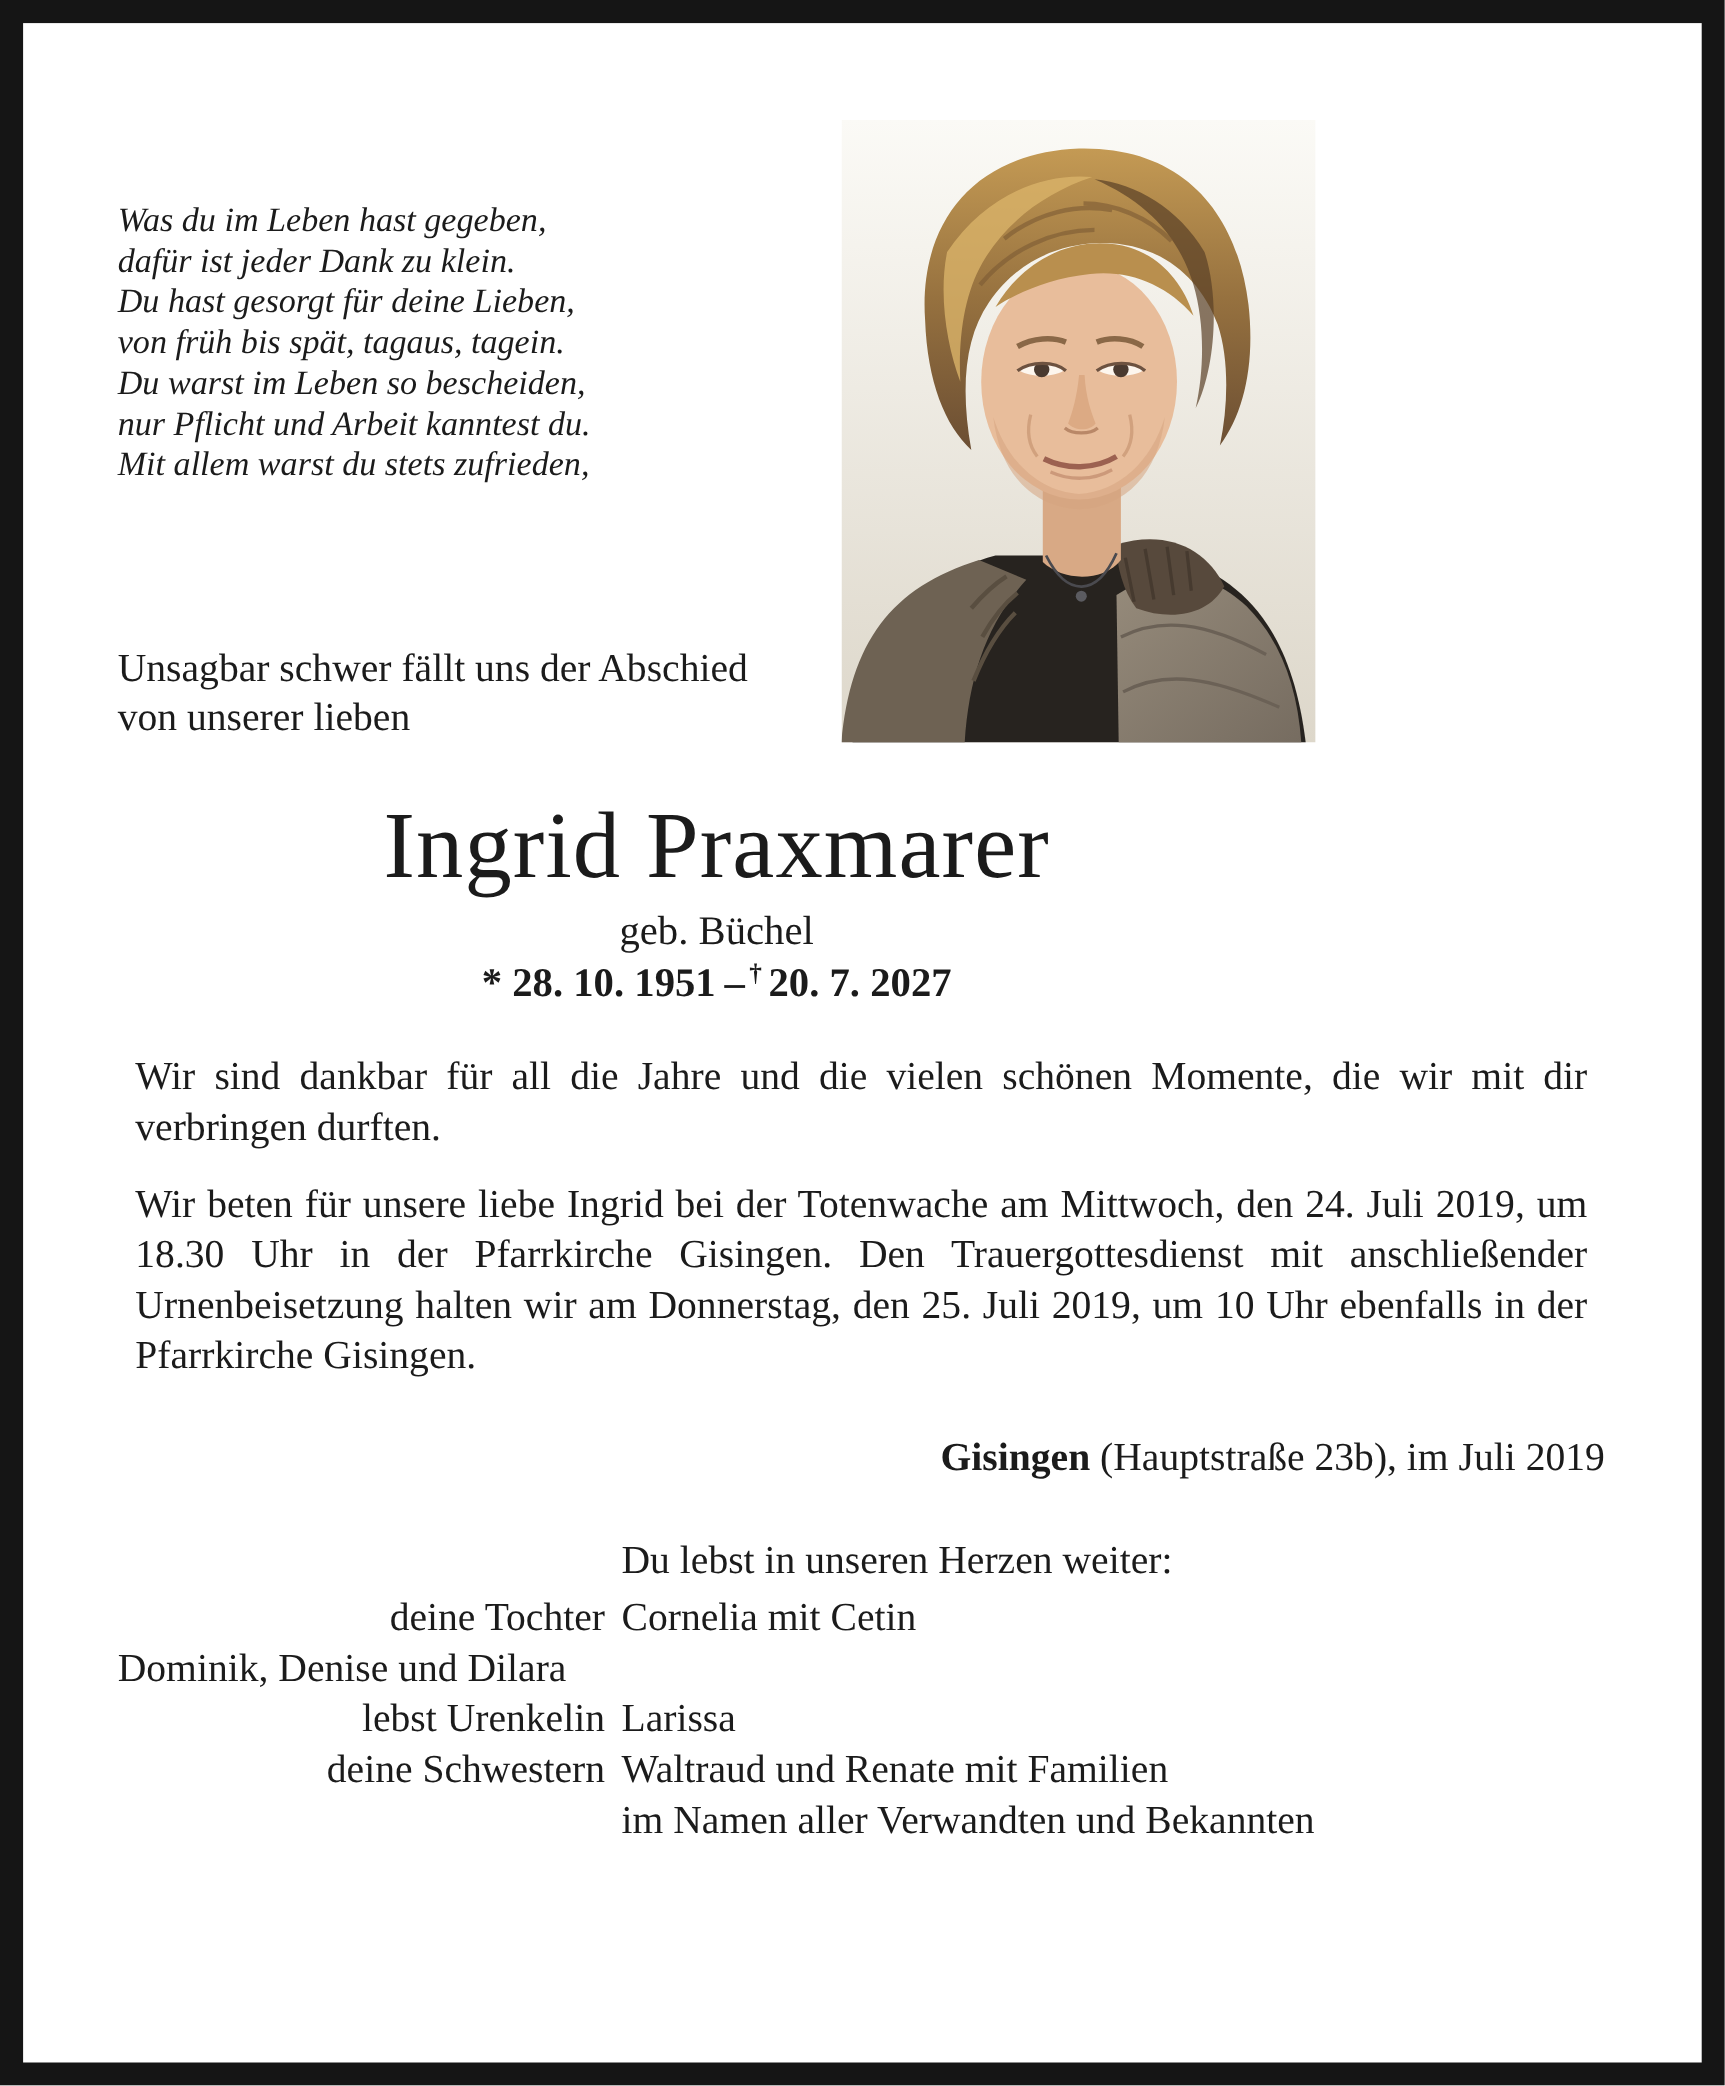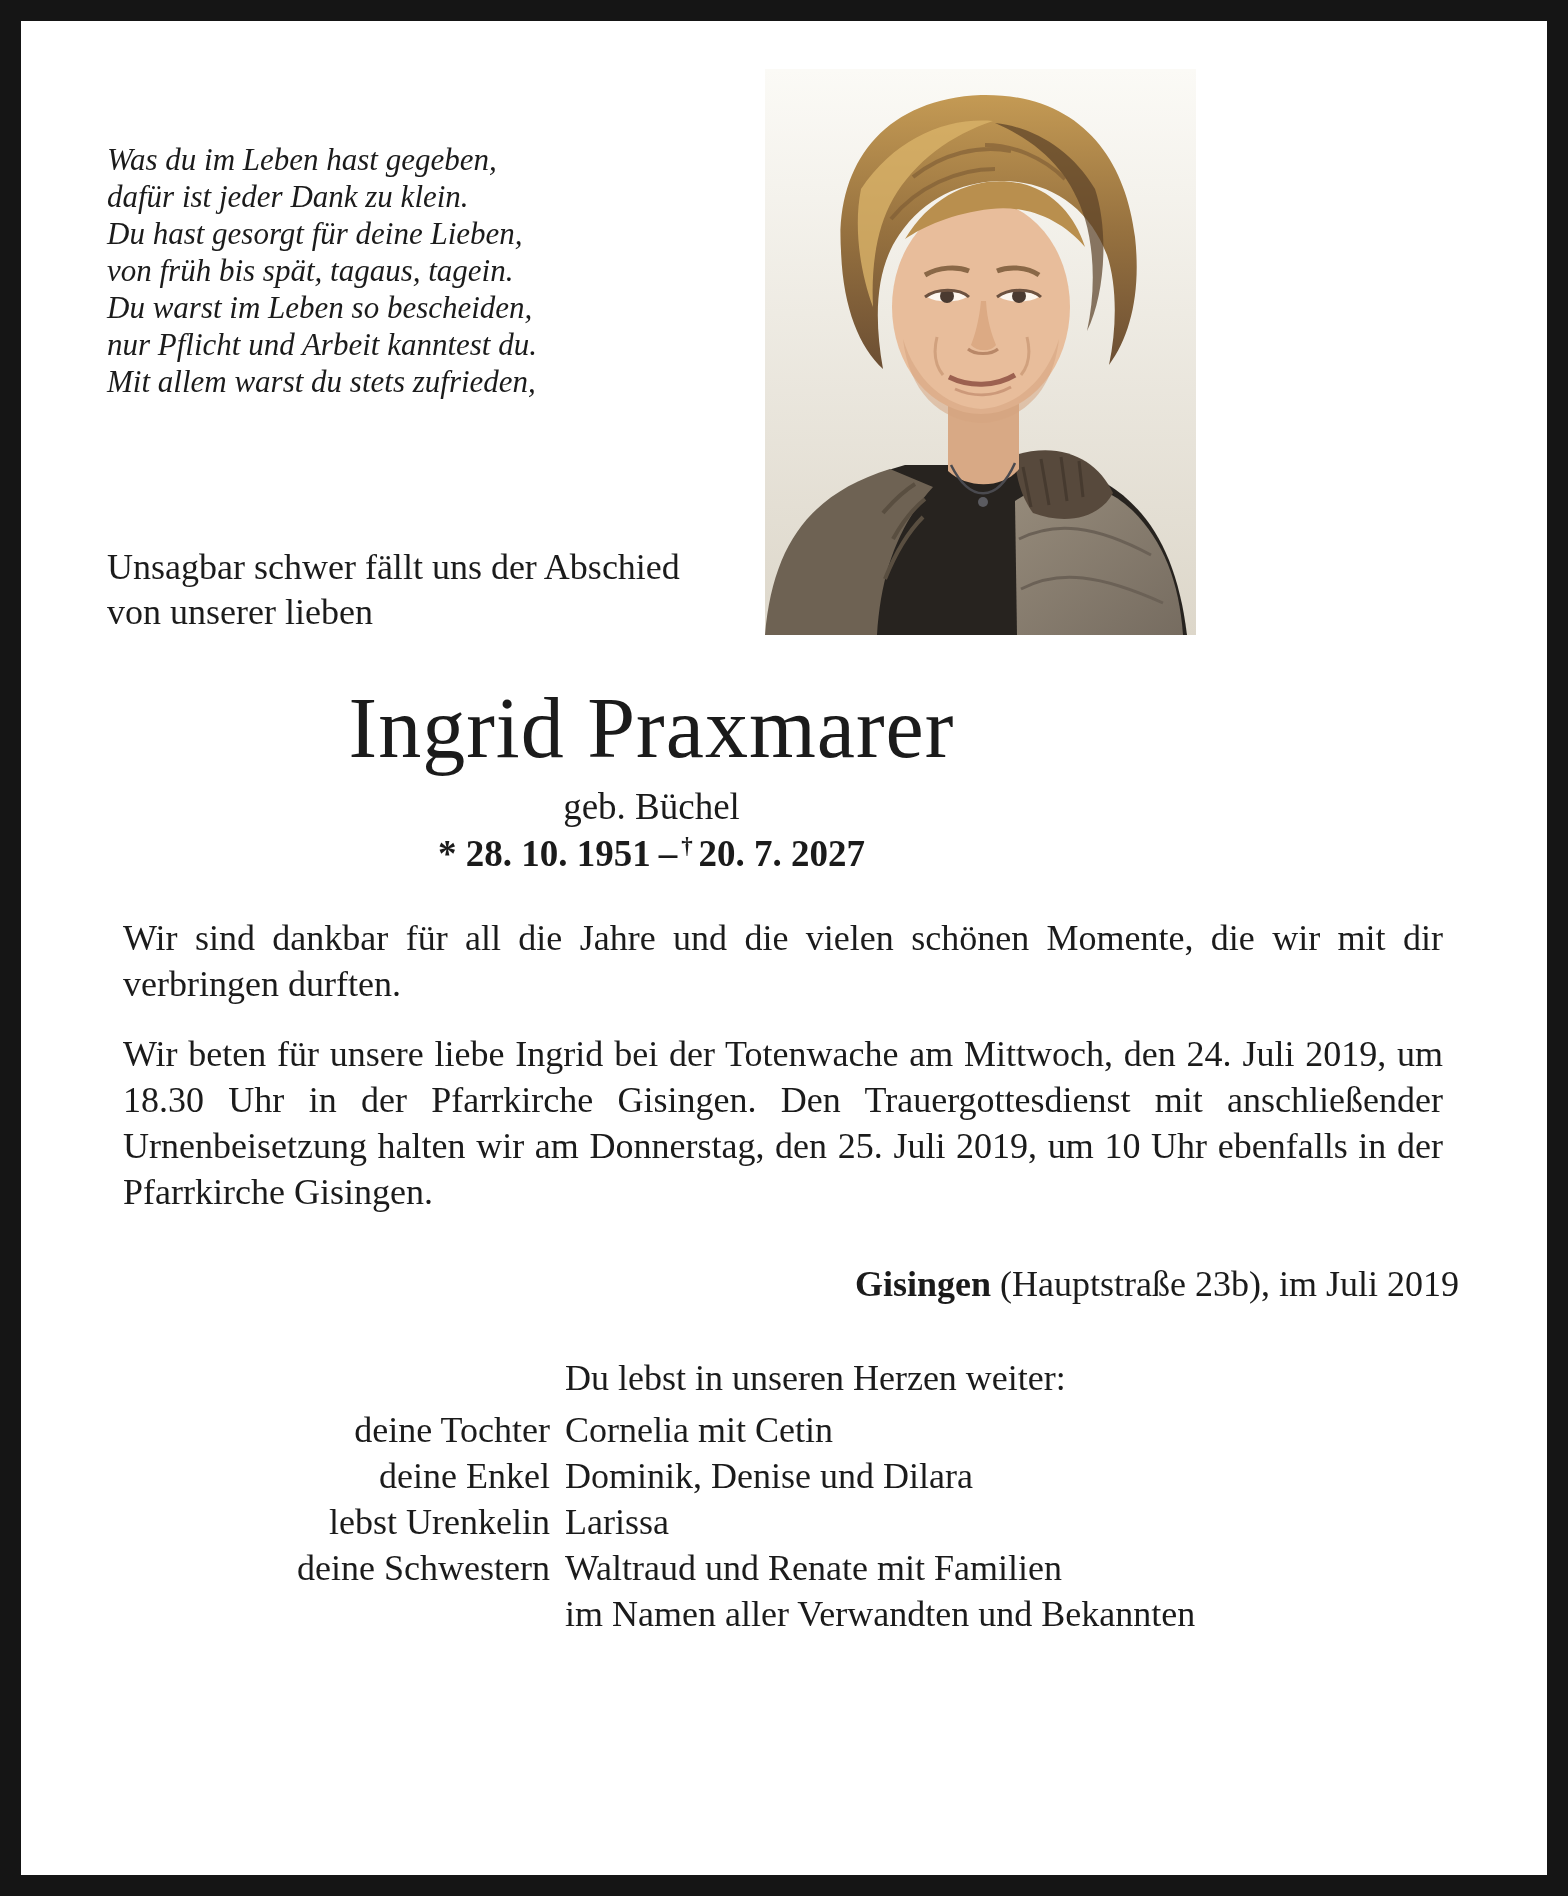--- a/index.html
+++ b/index.html
@@ -11,21 +11,21 @@
     width: 1568px;
     height: 1896px;
     box-sizing: border-box;
     border: 21px solid #151515;
     background: #ffffff;
     font-family: "Liberation Serif", "DejaVu Serif", serif;
     color: #1b1b1b;
     overflow: hidden;
   }
   .content {
-    padding: 48px 88px 0 86px;
+    padding: 88px 88px 0 86px;
   }
   
   .top-section {
     display: flex;
     height: 566px;
   }
   .left-col {
     display: flex;
     flex-direction: column;
     flex: 0 0 auto;
@@ -217,21 +217,20 @@
       <b>Gisingen</b><span> (Hauptstraße 23b), im Juli 2019</span>
     </div>
 
     <div class="hearts">Du lebst in unseren Herzen weiter:</div>
     <div class="family">
         <div class="family-row">
           <span class="relation">deine Tochter</span>
           <span class="names"><b>Cornelia</b><span> mit </span><b>Cetin</b></span>
         </div>
         <div class="family-row">
-          <span class="relation">deine Enkel</span>
           <span class="names"><b>Dominik, Denise</b><span> und </span><b>Dilara</b></span>
         </div>
         <div class="family-row">
           <span class="relation">lebst Urenkelin</span>
           <span class="names"><b>Larissa</b></span>
         </div>
         <div class="family-row">
           <span class="relation">deine Schwestern</span>
           <span class="names"><b>Waltraud</b><span> und </span><b>Renate</b><span> mit Familien</span></span>
         </div>

